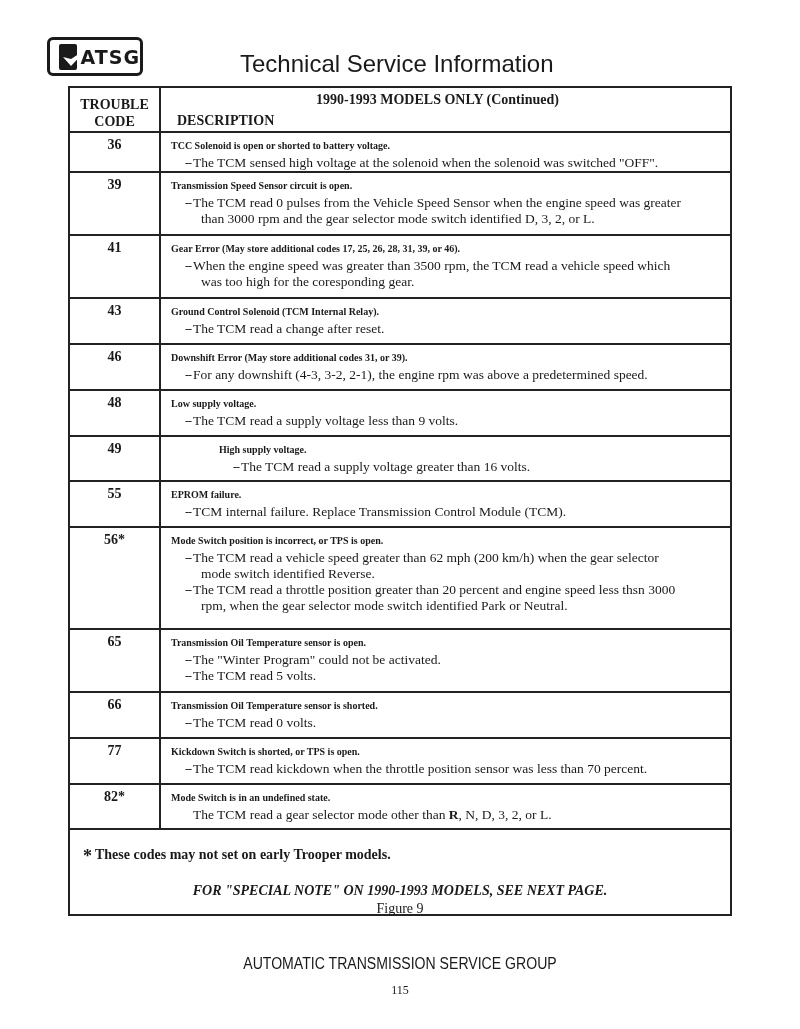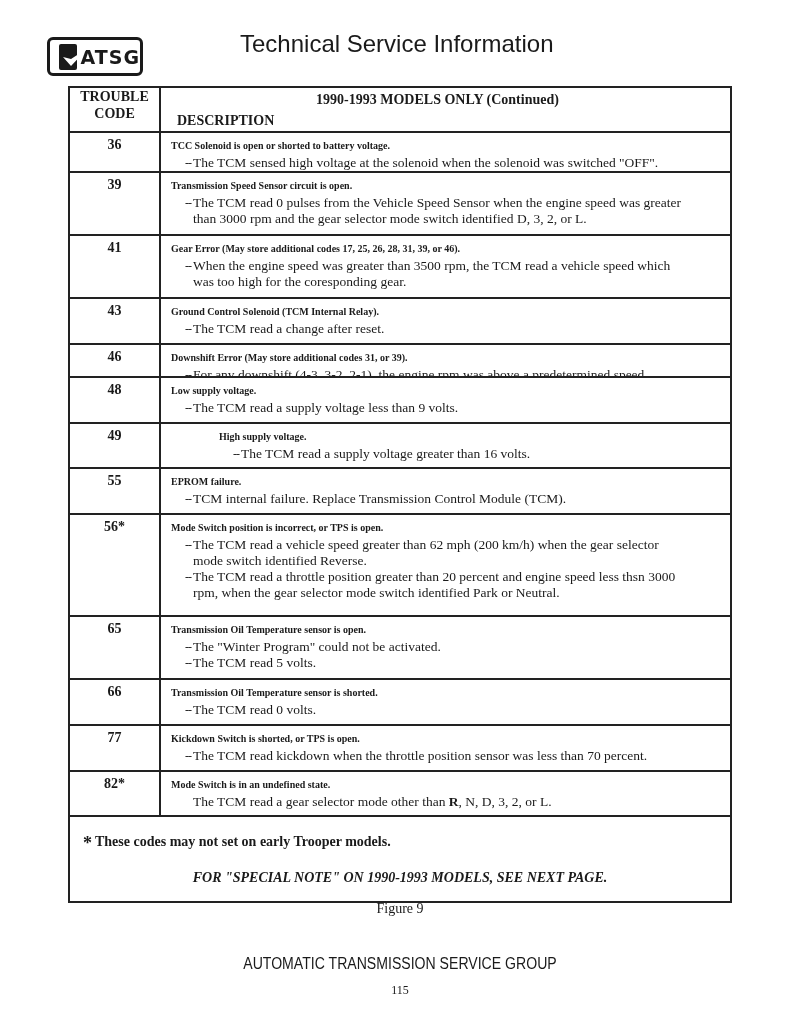--- a/index.html
+++ b/index.html
@@ -1,33 +1,33 @@
 <!DOCTYPE html>
 <html><head>
 <meta charset="utf-8">
 <style>
   html, body { margin: 0; padding: 0; background: #ffffff; }
   body { width: 800px; height: 1029px; position: relative; overflow: hidden; color: #1a1a1a; }
   .logo { position: absolute; left: 47px; top: 37px; width: 96px; height: 39px; border: 3px solid #1a1a1a; border-radius: 6px; box-sizing: border-box; display: flex; align-items: center; padding-left: 9px; }
   .logo-check { width: 33px; height: 26px; background: #1a1a1a; border-radius: 2px; position: relative; }
   .logo-check svg { position: absolute; left: 2px; top: 1px; }
   .logo-text { font-family: "DejaVu Sans", sans-serif; font-weight: bold; font-size: 19px; letter-spacing: 1px; margin-left: 4px; color: #1a1a1a; }
-  .page-title { position: absolute; left: 240px; top: 30px; font-family: "Liberation Sans", sans-serif; font-size: 24px; color: #1a1a1a; }
+  .page-title { position: absolute; left: 240px; top: 50px; font-family: "Liberation Sans", sans-serif; font-size: 24px; color: #1a1a1a; }
   .table { position: absolute; left: 68px; top: 86px; width: 664px; border: 2px solid #222; box-sizing: border-box; font-family: "Liberation Serif", serif; }
   .row { display: flex; border-bottom: 2px solid #222; box-sizing: border-box; }
   .code-col { width: 91px; border-right: 2px solid #222; box-sizing: border-box; text-align: center; font-weight: bold; font-size: 14px; padding-top: 4px; }
   .desc-col { flex: 1; padding: 4px 0 0 10px; box-sizing: border-box; overflow: hidden; }
-  .hdr .code-col { padding-top: 0; line-height: 17px; font-size: 14px; }
+  .hdr .code-col { padding-top: 8px; line-height: 17px; font-size: 14px; }
   .hdr .desc-col { padding: 4px 0 0 0; position: relative; }
   .hdr-title { text-align: center; font-weight: bold; font-size: 14px; padding-right: 16px; }
   .hdr-desc { font-weight: bold; font-size: 14px; padding-left: 16px; margin-top: 5px; }
   .d-title { font-weight: bold; font-size: 10px; line-height: 18px; }
   .d-line { font-size: 13.5px; line-height: 16px; white-space: nowrap; padding-left: 12px; text-indent: -12px; margin-left: 14px; }
   .d-line .dash { font-size: 12px; letter-spacing: -1px; margin-right: 2px; }
-  .d-line.cont { text-indent: 0; padding-left: 0; margin-left: 22px; }
+  .d-line.cont { text-indent: 0; padding-left: 0; margin-left: 30px; }
   .d-line.plain { margin-left: 22px; text-indent: 0; padding-left: 0; }
   .d-line b { font-weight: bold; }
   .footnote-row { height: 84px; position: relative; }
   .footnote { position: absolute; left: 13px; top: 16px; font-weight: bold; font-size: 14px; }
   .footnote .star { font-size: 18px; vertical-align: -3px; margin-right: 3px; }
   .special-note { position: absolute; left: 0; right: 0; top: 53px; text-align: center; font-weight: bold; font-style: italic; font-size: 14px; }
   .figure-caption { position: absolute; left: 0; width: 800px; top: 901px; text-align: center; font-family: "Liberation Serif", serif; font-size: 14px; }
   .footer-org { position: absolute; left: 0; width: 800px; top: 955px; text-align: center; font-family: "Liberation Sans", sans-serif; font-size: 16px; transform: scaleX(0.88); transform-origin: 400px 0; }
   .page-num { position: absolute; left: 0; width: 800px; top: 983px; text-align: center; font-family: "Liberation Serif", serif; font-size: 12px; }
 </style>
@@ -79,21 +79,21 @@
           <div class="d-line cont">was too high for the coresponding gear.</div>
         </div>
       </div>
       <div class="row" style="height: 46px;">
         <div class="code-col">43</div>
         <div class="desc-col">
           <div class="d-title">Ground Control Solenoid  (TCM Internal Relay).</div>
           <div class="d-line"><span class="dash">--</span><span>The TCM read a change after reset.</span></div>
         </div>
       </div>
-      <div class="row" style="height: 33px;">
+      <div class="row" style="height: 46px;">
         <div class="code-col">46</div>
         <div class="desc-col">
           <div class="d-title">Downshift Error  (May store additional codes 31, or 39).</div>
           <div class="d-line"><span class="dash">--</span><span>For any downshift (4-3, 3-2, 2-1), the engine rpm was above a predetermined speed.</span></div>
         </div>
       </div>
       <div class="row" style="height: 46px;">
         <div class="code-col">48</div>
         <div class="desc-col">
           <div class="d-title">Low supply voltage.</div>

